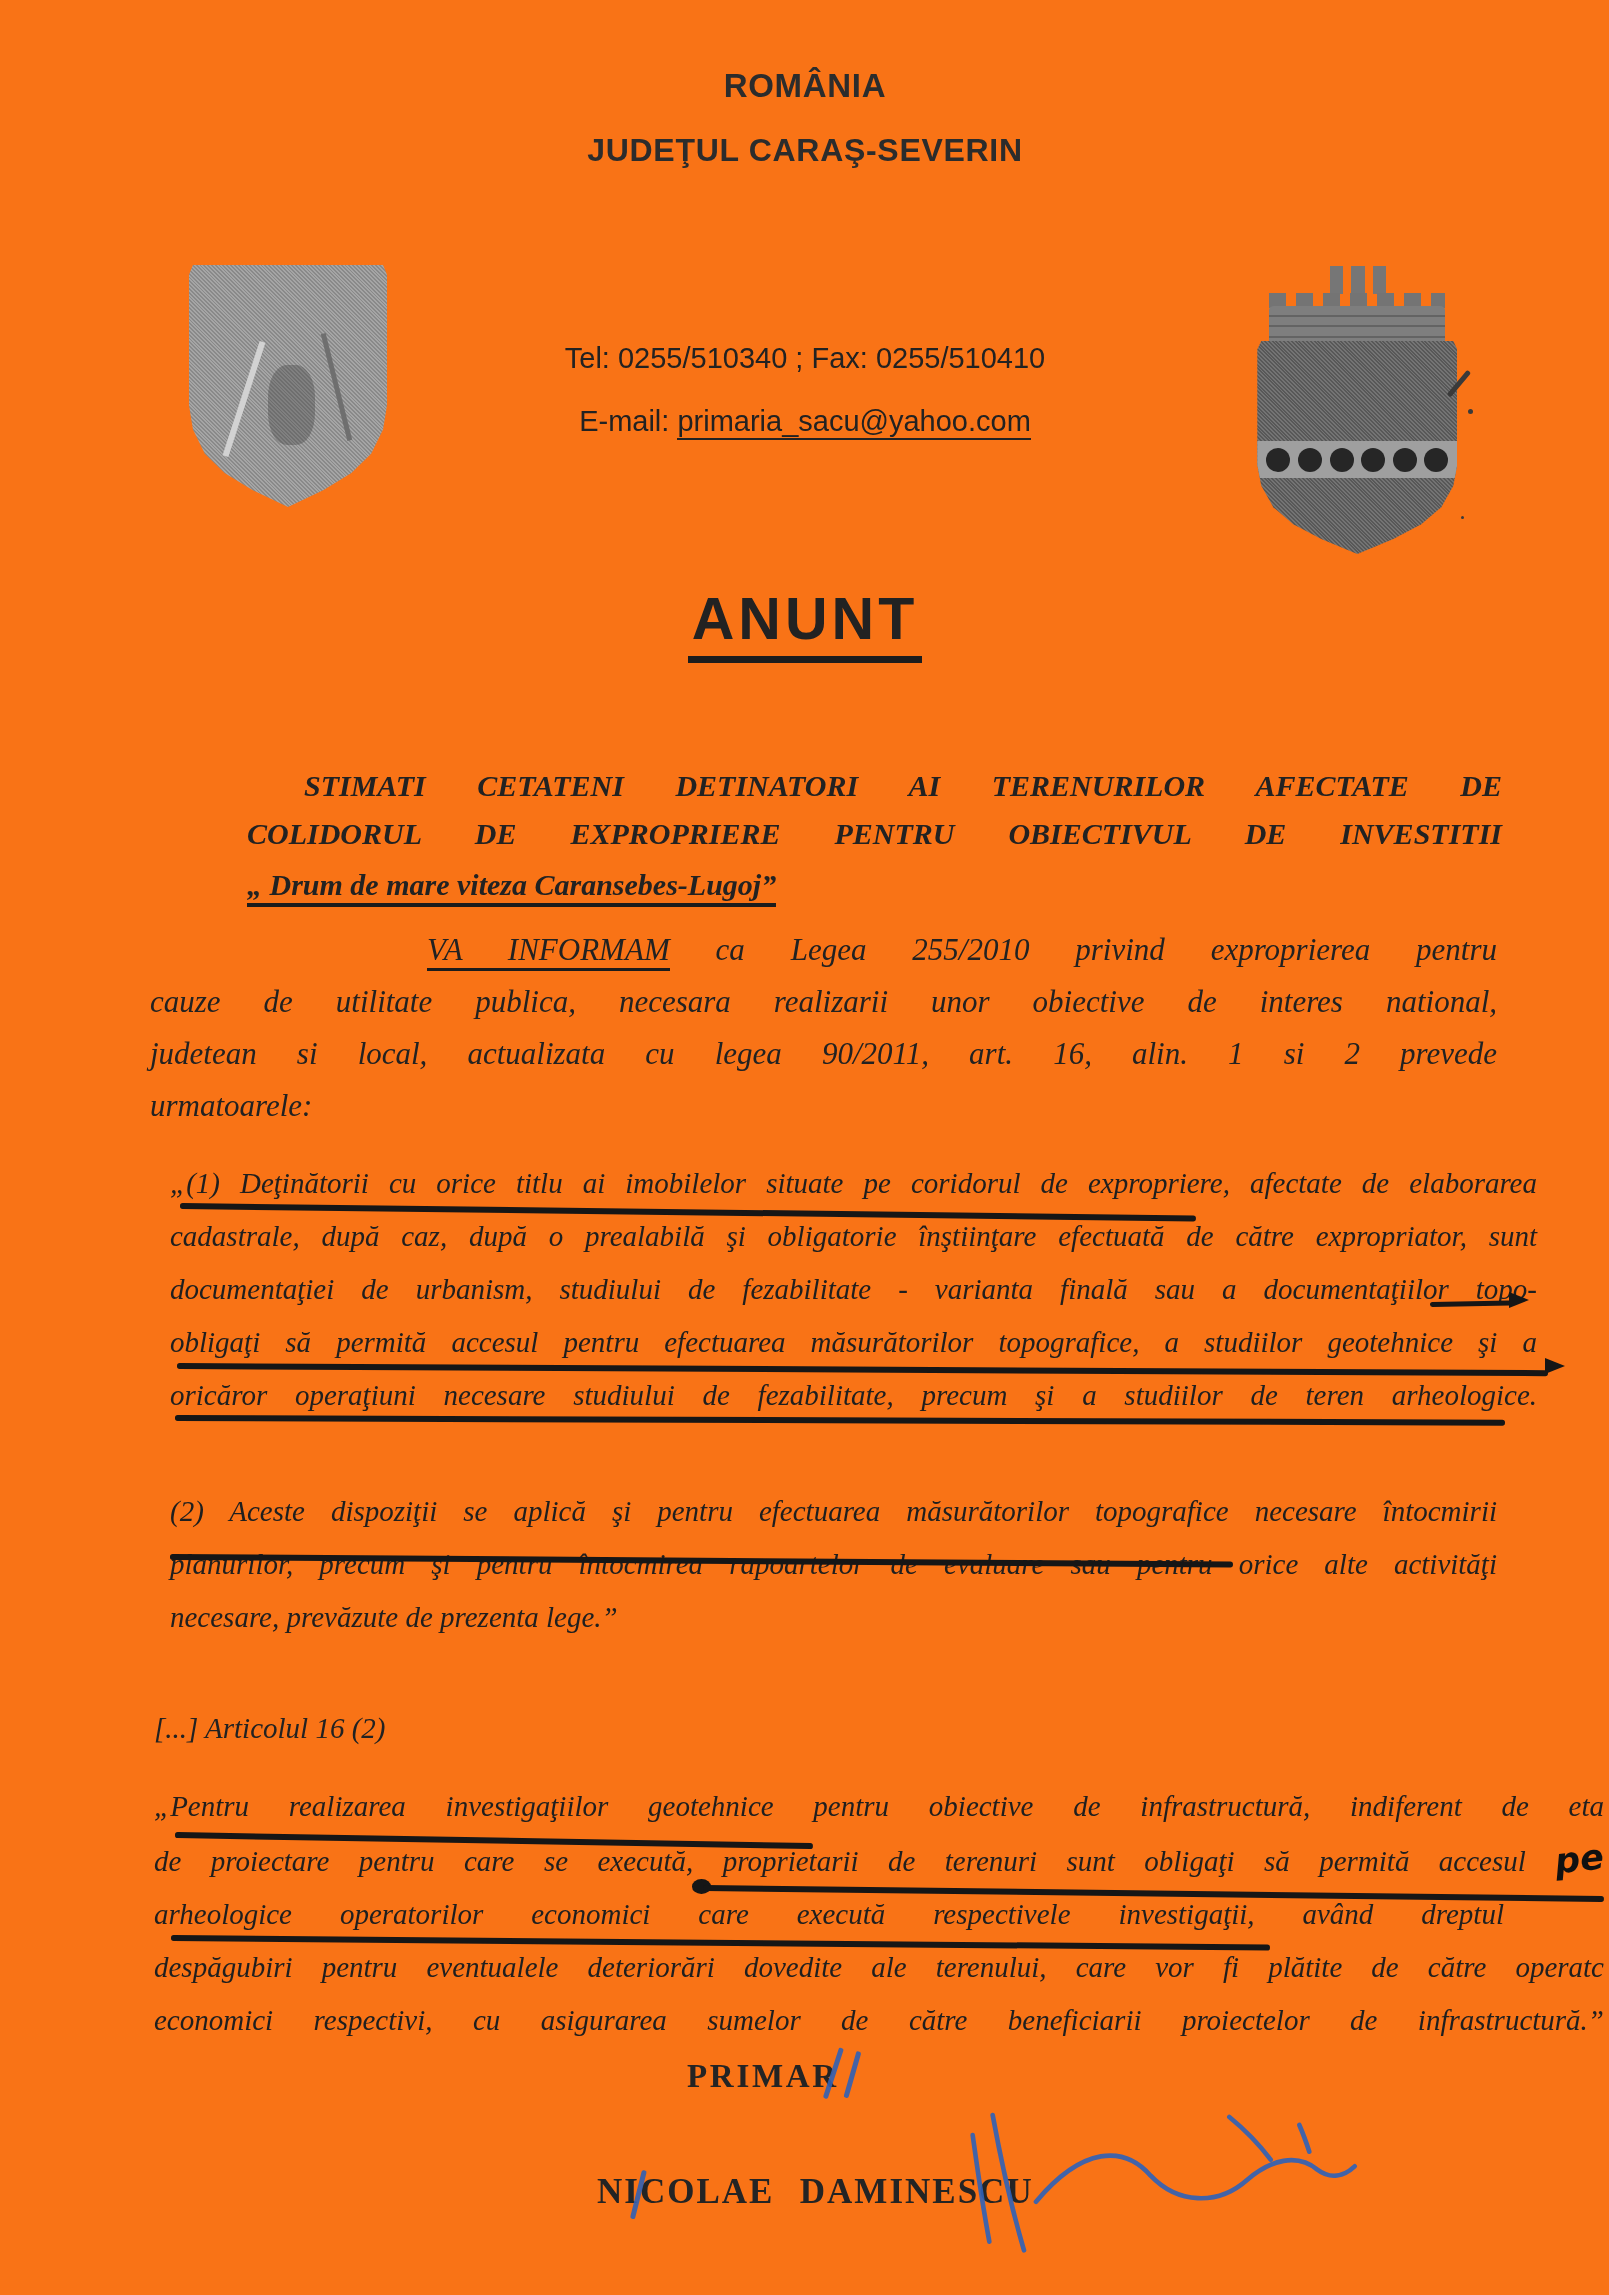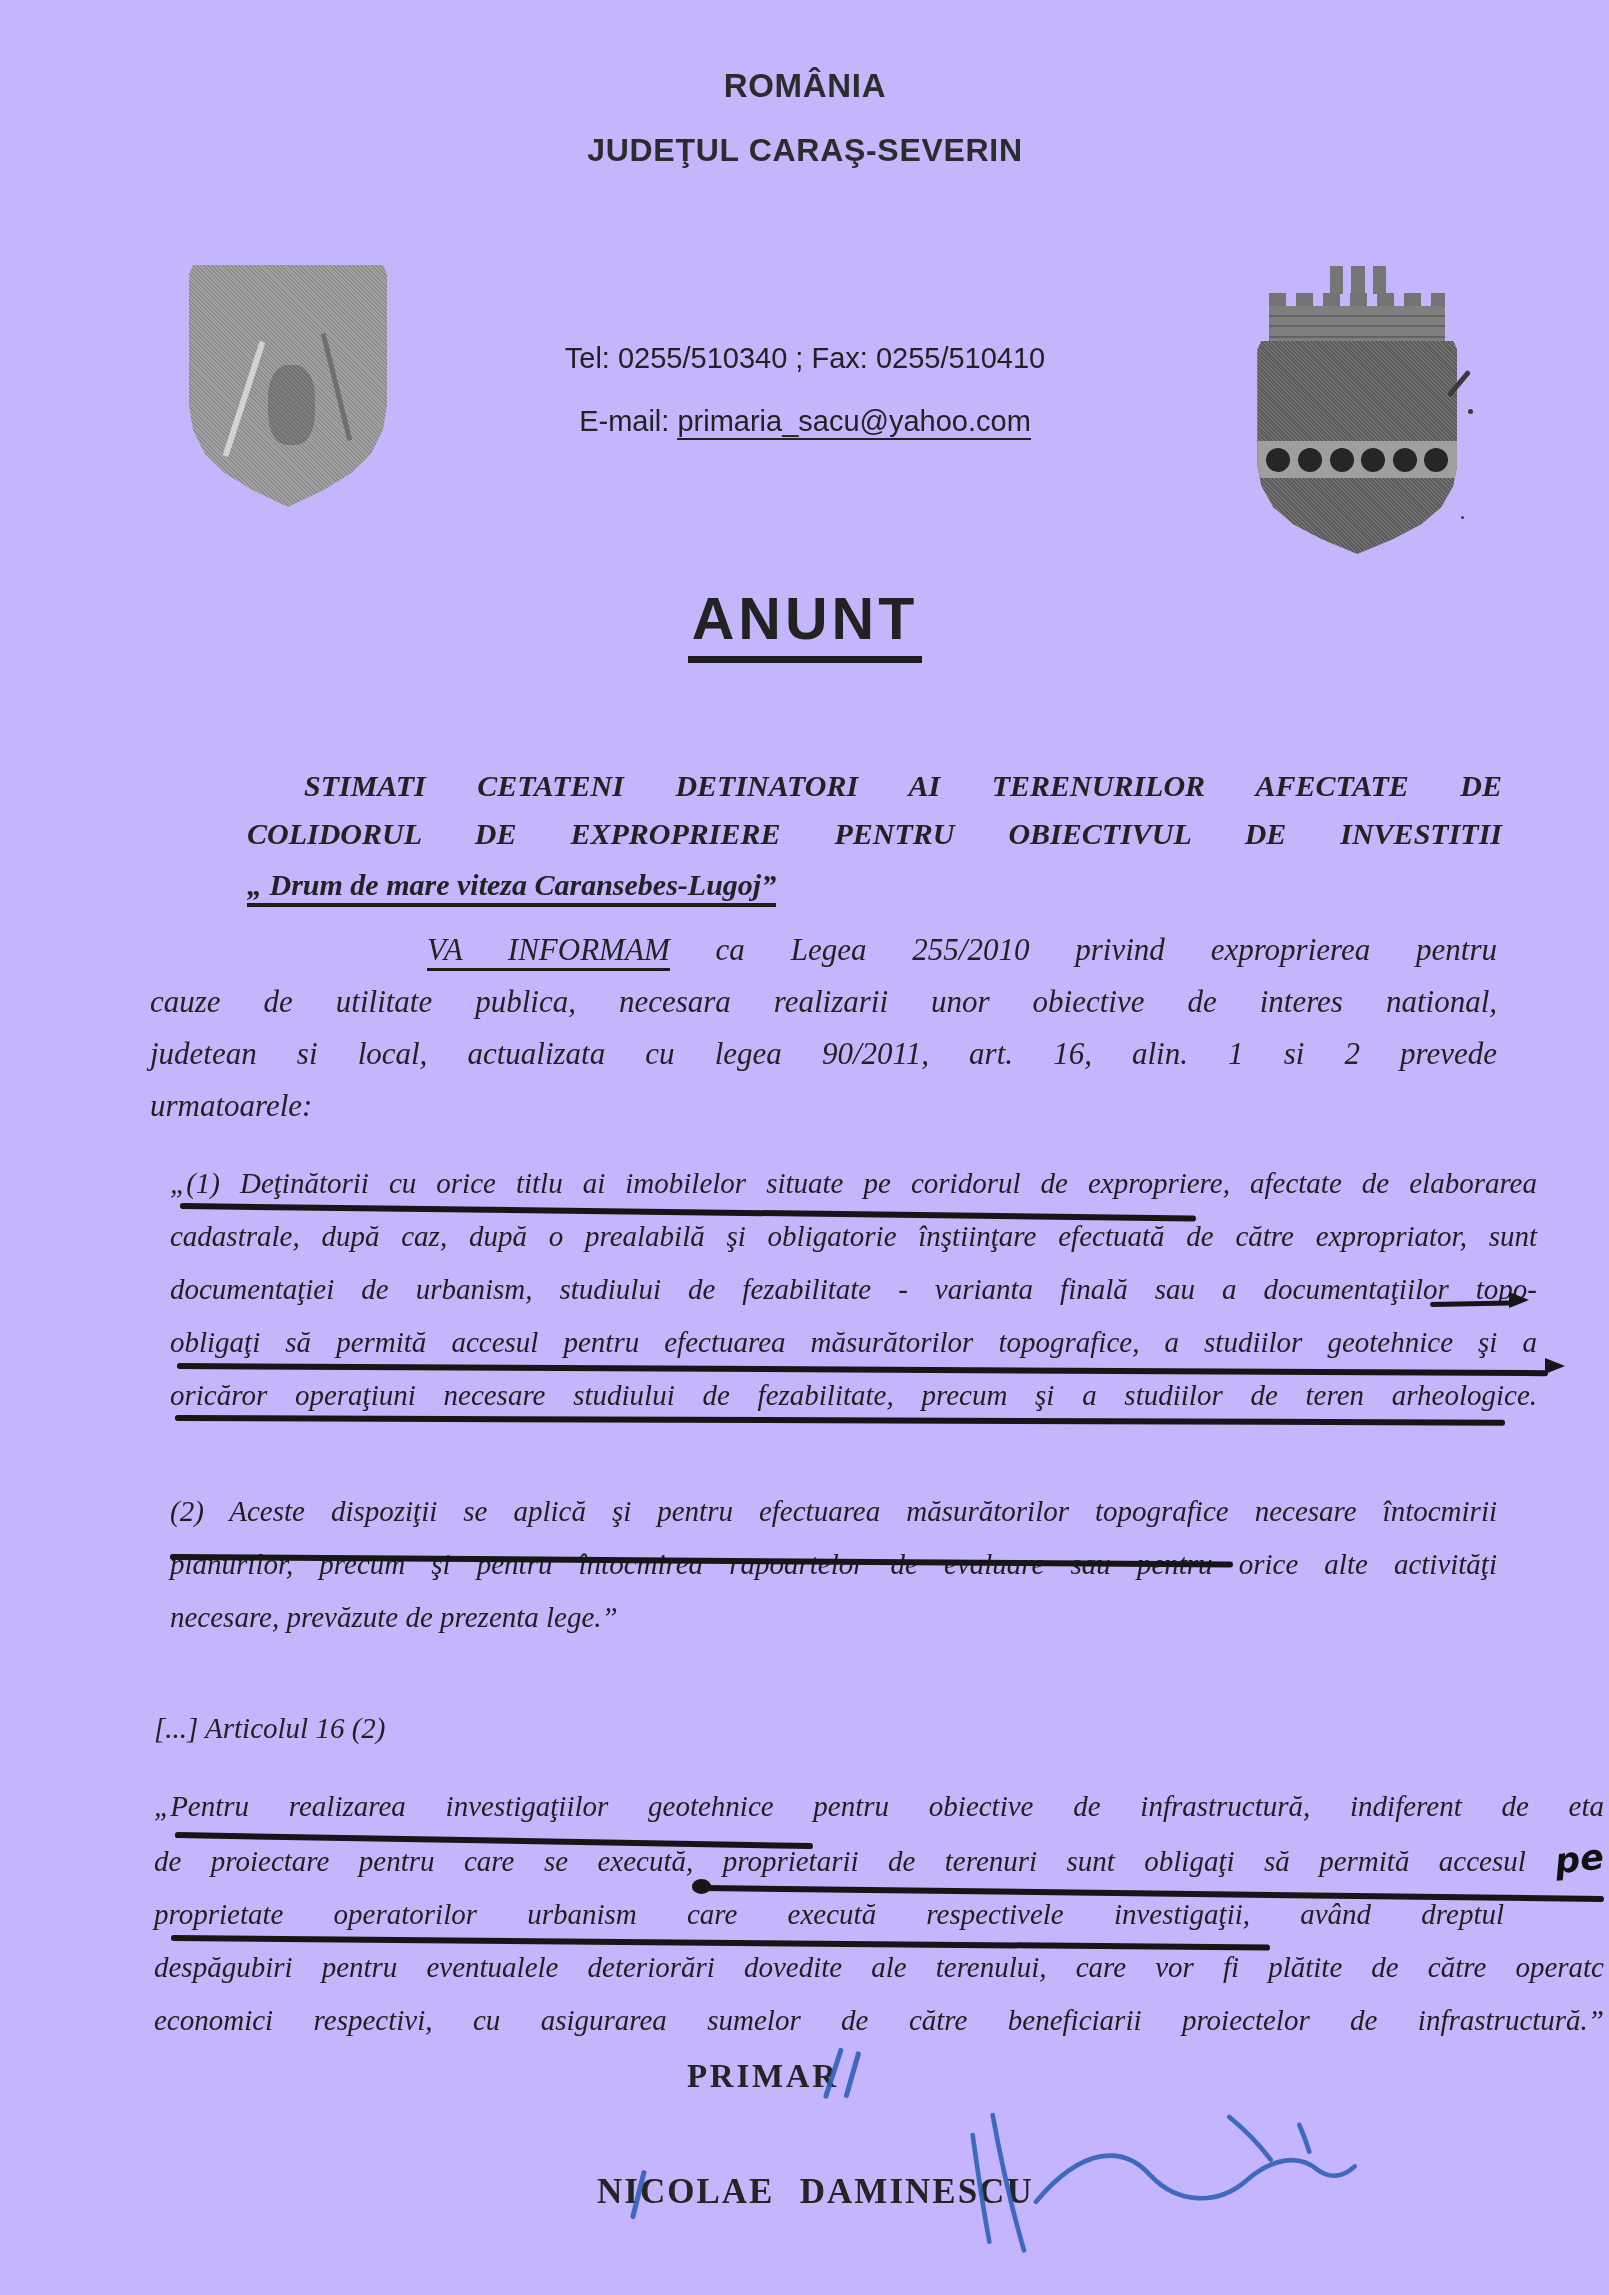--- a/index.html
+++ b/index.html
@@ -1,17 +1,17 @@
 <!DOCTYPE html>
 <html style="font-size:10.7px"><head>
 <meta charset="utf-8">
 <style>
   html,body{margin:0;padding:0;background:#e8e8e8;}
   .page{
-    position:relative;width:1610px;height:2295px;background:#c4b5fd;
+    position:relative;width:1610px;height:2295px;background:#f97316;
     margin:0 auto;overflow:hidden;color:#1a1a1a;
     font-family:"Liberation Serif","DejaVu Serif",serif;
   }
   
   .hline{position:absolute;left:0;width:1610px;text-align:center;
     font-family:"Liberation Sans","DejaVu Sans",sans-serif;font-weight:bold;color:#2c2c2c;}
   .h1{top:67px;font-size:33px;letter-spacing:0.7px;}
   .h2{top:132px;font-size:32px;letter-spacing:0.7px;}
   .h3{top:196px;font-size:32px;letter-spacing:0.7px;}
   .contact{position:absolute;left:0;width:1610px;text-align:center;
@@ -155,21 +155,21 @@
   </div>
 
   <div class="article-ref">[...] Articolul 16 (2)</div>
 
   <div class="quote quote3">
     <div class="line">„Pentru realizarea investigaţiilor geotehnice pentru obiective de infrastructură, indiferent de eta</div>
     <div class="line">
       <span>de proiectare pentru care se execută, proprietarii de terenuri sunt obligaţi să permită accesul</span>
       <span class="pe">pe</span>
     </div>
-    <div class="line">proprietate operatorilor urbanism care execută respectivele investigaţii, având dreptul</div>
+    <div class="line">arheologice operatorilor economici care execută respectivele investigaţii, având dreptul</div>
     <div class="line">despăgubiri pentru eventualele deteriorări dovedite ale terenului, care vor fi plătite de către operatc</div>
     <div class="line">economici respectivi, cu asigurarea sumelor de către beneficiarii proiectelor de infrastructură.”</div>
   </div>
 
   <div class="stroke" style="left:180px;top:1203px;width:1016px;height:6px;transform:rotate(0.7deg);"></div>
   <div class="stroke" style="left:1430px;top:1302px;width:82px;height:5.3px;transform:rotate(-1deg);"></div>
   <div class="arrow-right" style="left:1509px;top:1292px;"></div>
   <div class="stroke" style="left:177px;top:1363px;width:1371px;height:6px;transform:rotate(0.3deg);"></div>
   <div class="arrow-right" style="left:1545px;top:1358px;"></div>
   <div class="stroke" style="left:175px;top:1415px;width:1330px;height:6px;transform:rotate(0.2deg);"></div>

